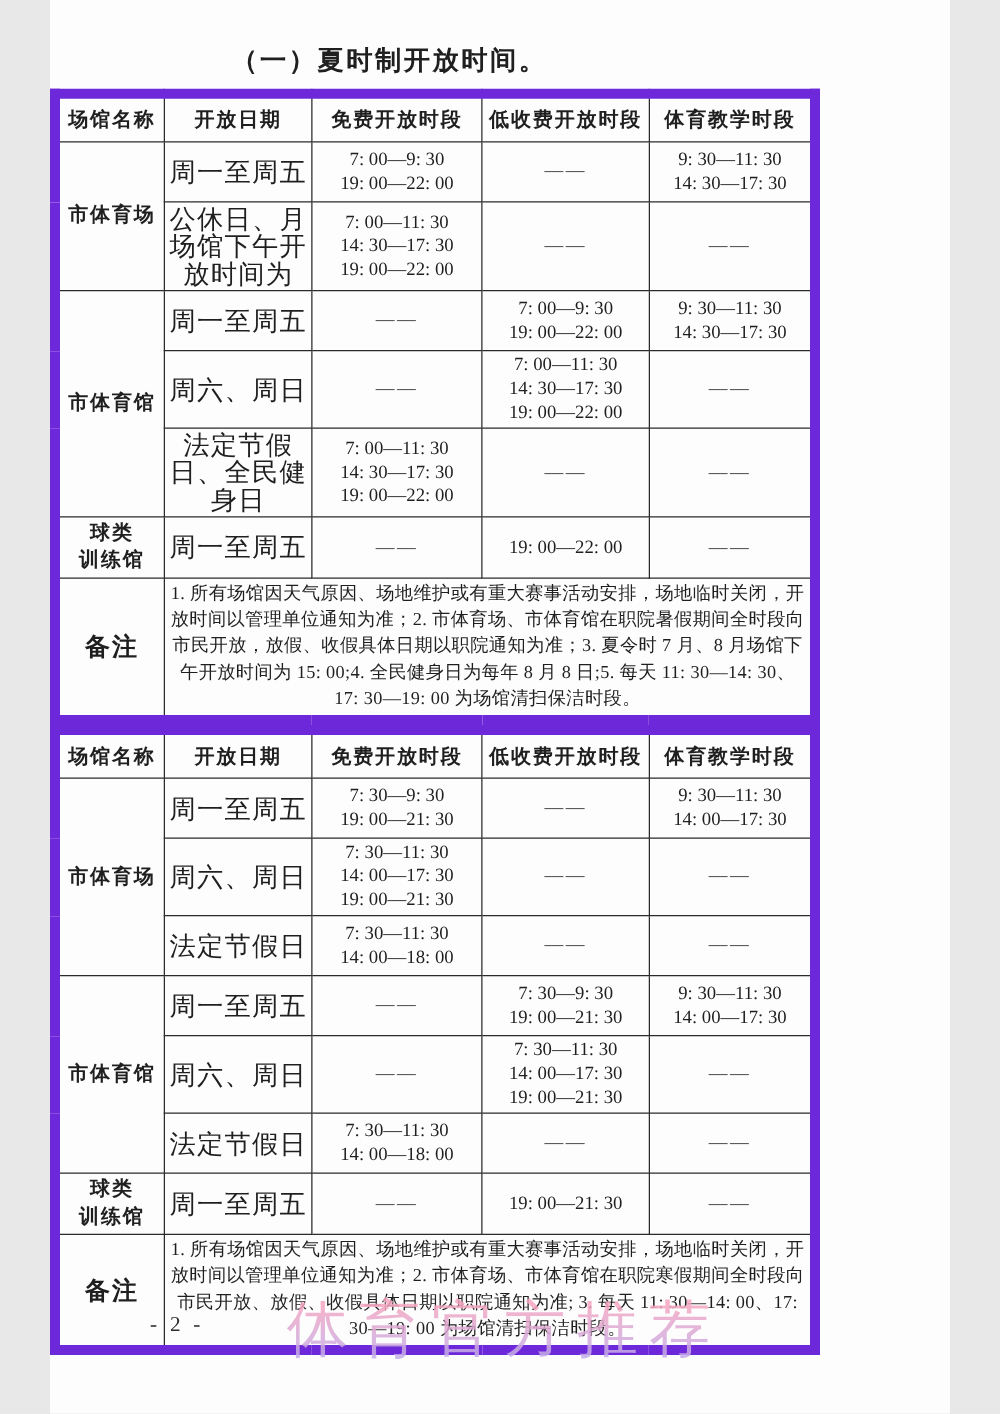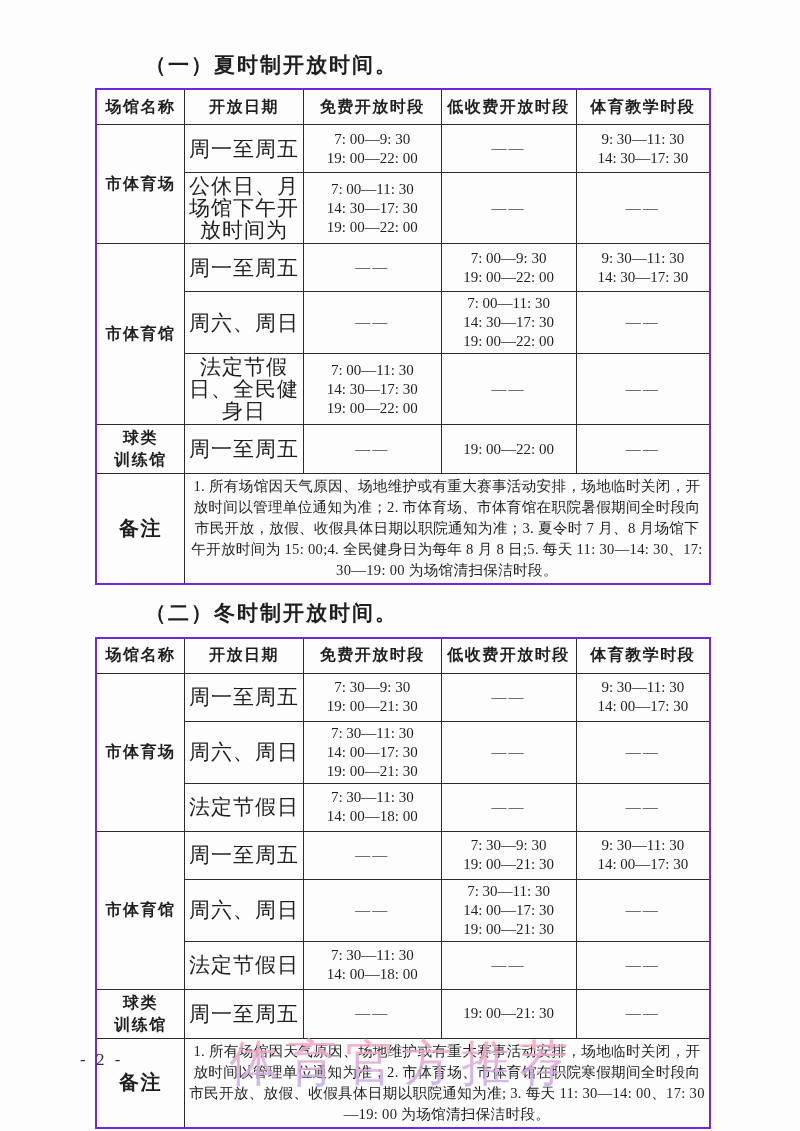--- a/index.html
+++ b/index.html
@@ -1,40 +1,39 @@
 <!DOCTYPE html>
 <html lang="zh"><head>
 <meta charset="utf-8">
 <style>
   html,body { margin:0; padding:0; background:#e8e8e8; }
   .page {
     position:relative;
-    width:800px; height:1131px;
+    width:720px; height:1131px;
     margin:0 auto;
     background:#fdfdfd;
     font-family:"Liberation Serif","DejaVu Serif",serif;
     color:#1f1f1f;
     overflow:hidden;
     box-sizing:border-box;
-    padding-top:52px;
+    padding-top:35px;
   }
   .sec-title {
     margin:0 0 9px 145px;
     font-size:21px;
     font-weight:bold;
     letter-spacing:2px;
     line-height:1.3;
   }
   .sec-title.second { margin-top:15px; }
   table.sched {
     border-collapse:collapse;
-    margin-left:95px;
     width:616px;
     table-layout:fixed;
-    border:2px solid #6d28d9;
+    border:8px solid #6d28d9;
   }
   table.sched th, table.sched td {
     border:1px solid #2b2b2b;
     text-align:center;
     vertical-align:middle;
     padding:2px 3px;
     overflow:hidden;
   }
   table.sched th {
     font-size:16px;
@@ -206,21 +205,20 @@
             <div class="tl dash">——</div>
           </td>
         </tr>
         <tr>
           <td class="notes-label">备注</td>
           <td colspan="4" class="notes-text">1. 所有场馆因天气原因、场地维护或有重大赛事活动安排，场地临时关闭，开放时间以管理单位通知为准；2. 市体育场、市体育馆在职院暑假期间全时段向市民开放，放假、收假具体日期以职院通知为准；3. 夏令时 7 月、8 月场馆下午开放时间为 15: 00;4. 全民健身日为每年 8 月 8 日;5. 每天 11: 30—14: 30、17: 30—19: 00 为场馆清扫保洁时段。</td>
         </tr>
       </tbody>
     </table>
 
-  <h2 class="sec-title second">（二）冬时制开放时间。</h2>
   <table class="sched">
       <colgroup>
         <col style="width: 14.4%;">
         <col style="width: 19.4%;">
         <col style="width: 22.4%;">
         <col style="width: 22%;">
         <col style="width: 21.8%;">
       </colgroup>
       <thead>
         <tr>

